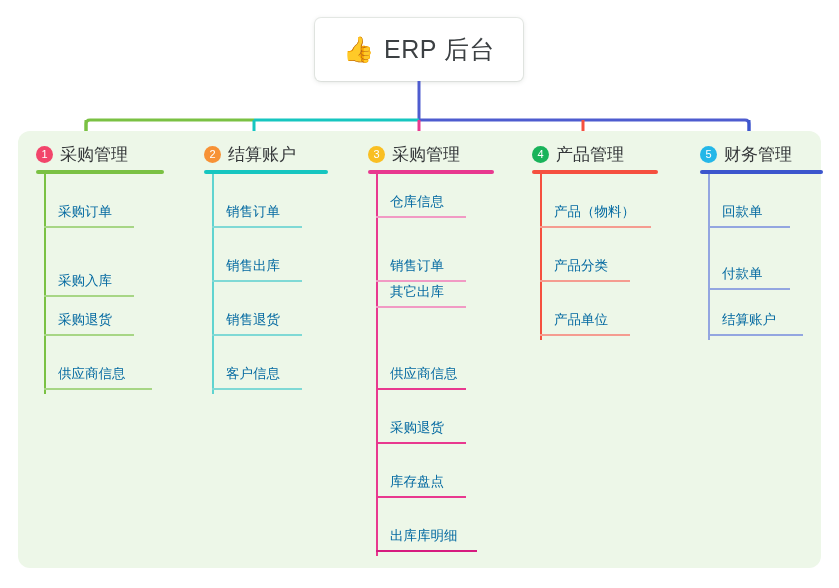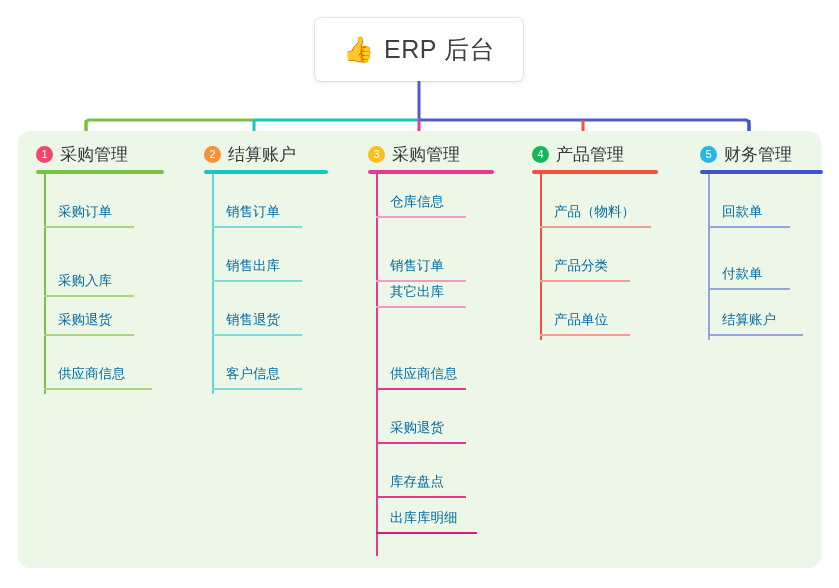--- a/index.html
+++ b/index.html
@@ -162,21 +162,21 @@
         <span class="leaf-rule" style="width:90px;background:#e8398f;"></span>
       </div>
       <div class="leaf" style="left:8px;top:259px;width:90px;height:54px;">
         <span class="leaf-text">采购退货</span>
         <span class="leaf-rule" style="width:90px;background:#e8398f;"></span>
       </div>
       <div class="leaf" style="left:8px;top:313px;width:90px;height:54px;">
         <span class="leaf-text">库存盘点</span>
         <span class="leaf-rule" style="width:90px;background:#e8398f;"></span>
       </div>
-      <div class="leaf" style="left:8px;top:367px;width:101px;height:36px;">
+      <div class="leaf" style="left:8px;top:367px;width:101px;height:54px;">
         <span class="leaf-text">出库库明细</span>
         <span class="leaf-rule" style="width:101px;background:#d61b7f;"></span>
       </div>
     </div>
 
     <div class="col" style="left:514px;">
       <div class="col-head">
         <span class="badge" style="background:#19b35a;">4</span>
         <span class="col-title">产品管理</span>
       </div>

